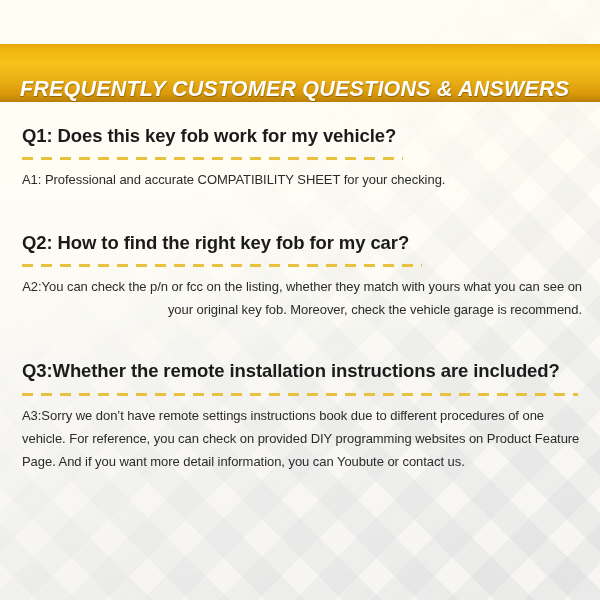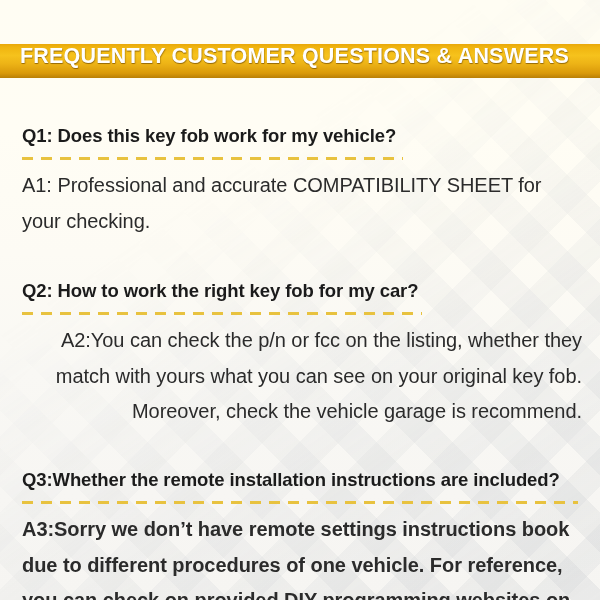--- a/index.html
+++ b/index.html
@@ -48,31 +48,32 @@
     mask-image: linear-gradient(145deg, rgba(0,0,0,0) 32%, rgba(0,0,0,0.55) 62%, rgba(0,0,0,1) 100%);
     opacity: 0.85;
   }
 
   
   .banner {
     position: absolute;
     left: 0;
     top: 44px;
     width: 600px;
-    height: 34px;
+    height: 58px;
     background: linear-gradient(to bottom,
         #e9a80a 0%,
         #f0b510 10%,
         #f6c21c 34%,
         #edb316 58%,
         #d9990a 86%,
         #b97f06 100%);
     box-sizing: border-box;
     display: flex;
-    align-items: flex-start;
+    align-items: flex-end;
+    font-style: italic;
   }
   .banner-title {
     margin: 0;
     padding: 0 0 0 20px;
     font-size: 21.5px;
     font-weight: bold;
     letter-spacing: 0.2px;
     color: #ffffff;
     white-space: nowrap;
     text-shadow:
@@ -100,36 +101,36 @@
   }
   .faq-divider {
     height: 3px;
     margin: 9px 0 8px 0;
     background-image: linear-gradient(to right, #e8c23f 0, #e8c23f 11px, rgba(0,0,0,0) 11px, rgba(0,0,0,0) 19px);
     background-repeat: repeat-x;
     background-size: 19px 3px;
   }
   .faq-answer {
     margin: 0;
-    font-size: 20px;
+    font-size: 13px;
     color: #2b2b2b;
     line-height: 1.78;
     letter-spacing: -0.05px;
   }
 
   
   .faq-item--q1 { padding-top: 30px; }
   .faq-item--q1 .faq-divider { width: 381px; }
 
   .faq-item--q2 { padding-top: 40px; }
   .faq-item--q2 .faq-divider { width: 400px; }
 
   .faq-item--q3 { padding-top: 38px; }
   .faq-item--q3 .faq-divider { width: 556px; }
-  .faq-item--q3 .faq-answer { max-width: 560px; font-weight: bold; }
+  .faq-item--q3 .faq-answer { max-width: 560px; }
   .faq-item--q2 .faq-answer { max-width: 560px; text-align: right; }
 </style>
 </head>
 <body>
 
 <div id="faq-page">
 
   <div class="bg-pattern"></div>
 
   <div class="banner">
@@ -138,21 +139,21 @@
 
   <div class="faq-list">
 
     <div class="faq-item faq-item--q1">
       <p class="faq-question">Q1: Does this key fob work for my vehicle?</p>
       <div class="faq-divider"></div>
       <p class="faq-answer">A1: Professional and accurate COMPATIBILITY SHEET for your checking.</p>
     </div>
 
     <div class="faq-item faq-item--q2">
-      <p class="faq-question">Q2: How to work the right key fob for my car?</p>
+      <p class="faq-question">Q2: How to find the right key fob for my car?</p>
       <div class="faq-divider"></div>
       <p class="faq-answer">A2:You can check the p/n or fcc on the listing, whether they match with yours what you can see on your original key fob. Moreover, check the vehicle garage is recommend.</p>
     </div>
 
     <div class="faq-item faq-item--q3">
       <p class="faq-question">Q3:Whether the remote installation instructions are included?</p>
       <div class="faq-divider"></div>
       <p class="faq-answer">A3:Sorry we don’t have remote settings instructions book due to different procedures of one vehicle. For reference, you can check on provided DIY programming websites on Product Feature Page. And if you want more detail information, you can Youbute or contact us.</p>
     </div>
 

